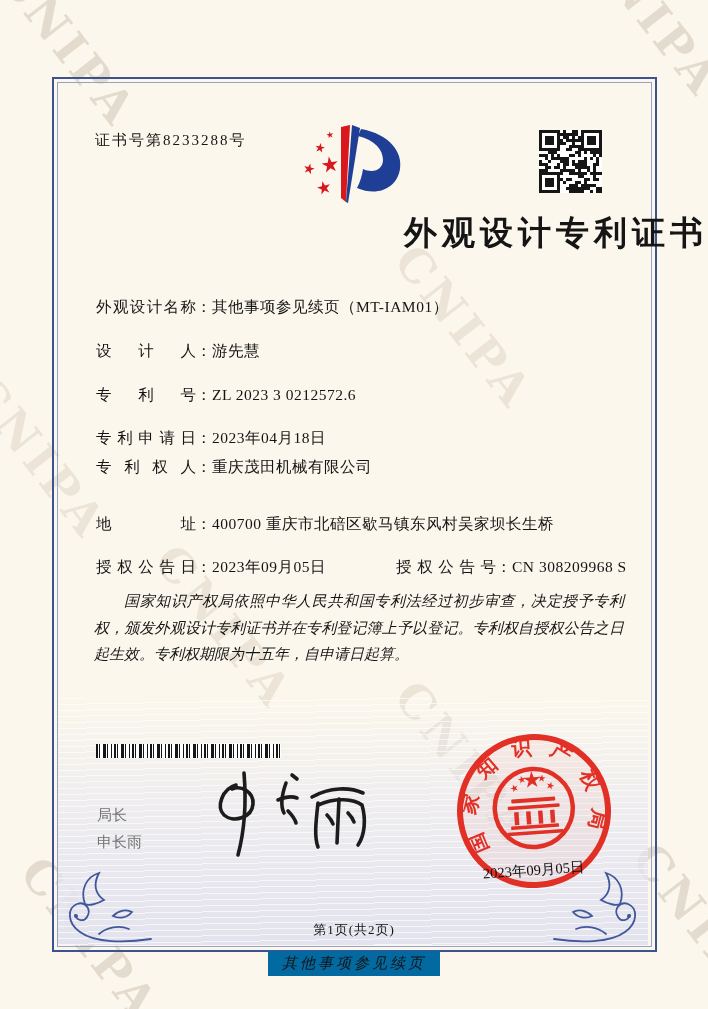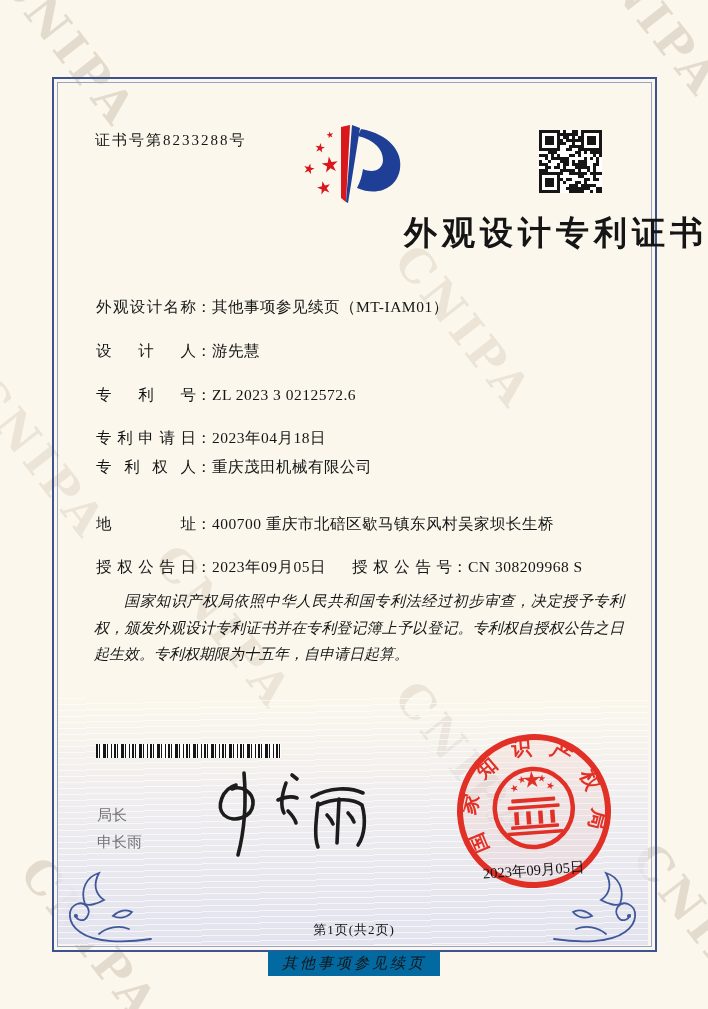--- a/index.html
+++ b/index.html
@@ -26,21 +26,21 @@
   .certno{left:95px;top:131px;font-size:15px;letter-spacing:2px;}
   .title{left:0;right:0;top:211px;text-align:right;font-size:33px;font-weight:bold;
          letter-spacing:5px;}
 
   
   .frow{left:96px;width:560px;font-size:15.5px;white-space:nowrap;}
   .flabel{display:inline-block;width:100px;text-align:justify;text-align-last:justify;}
   .fcolon{display:inline-block;width:16px;}
   .fvalue{letter-spacing:0.5px;}
   .frow7-col2{position:absolute;left:256px;top:0;white-space:nowrap;}
-  .frow7-col2 .flabel{width:100px;}
+  .frow7-col2 .flabel{width:100px;margin-left:44px;}
 
   .body-text{left:94px;top:588px;width:530px;font-size:15px;line-height:1.78;
              font-style:italic;text-align:justify;}
   .body-text p{margin:0;text-indent:2em;}
 
   .barcode{left:96px;top:744px;width:185px;height:14px;background:
      repeating-linear-gradient(90deg,#161616 0 2px,#fff 2px 3px,#161616 3px 4px,#fff 4px 7px,
        #161616 7px 10px,#fff 10px 11px,#161616 11px 12px,#fff 12px 15px,#161616 15px 16px,#fff 16px 18px);}
 
   .signer{font-family:"Liberation Sans",sans-serif;font-size:15px;color:#737373;}

